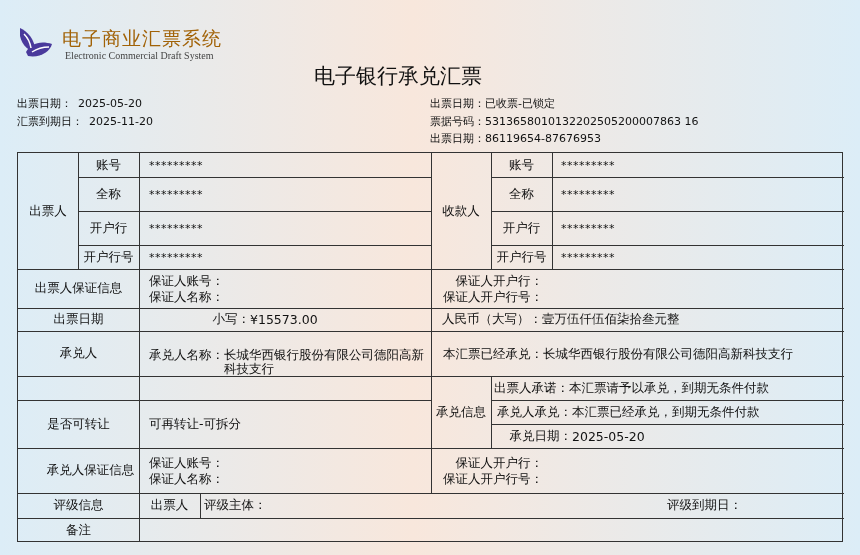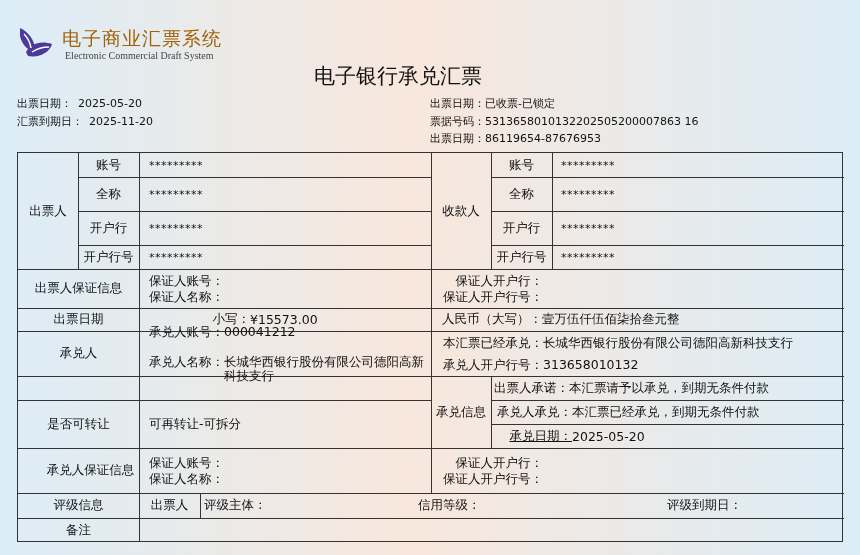--- a/index.html
+++ b/index.html
@@ -121,72 +121,63 @@
     <span class="r" style="width:101px;">小写：</span>
       <span>¥15573.00</span>
   </div>
   <div class="c" style="left:424px; top:155px; width:400px; height:23px;">
     <span>人民币（大写）：</span>
       <span>壹万伍仟伍佰柒拾叁元整</span>
   </div>
 
   <div class="c ctr" style="left:0; top:178px; width:121px; height:45px;">承兑人</div>
   <div class="c stack" style="left:131px; top:178px; width:282px; height:45px; line-height:14px;">
-    <div style="display:flex;">
-        <span>承兑人账号：</span>
-        <span>000041212</span>
-      </div>
     <div style="display:flex;margin-top:16px;">
         <span style="white-space:nowrap;">承兑人名称：</span>
         <span style="width:200px;">长城华西银行股份有限公司德阳高新科技支行</span>
       </div>
   </div>
   <div class="c stack" style="left:424px; top:178px; width:400px; height:45px; line-height:22px;">
     <div><span class="r" style="width:101px;">本汇票已经承兑：</span><span>长城华西银行股份有限公司德阳高新科技支行</span></div>
-    <div><span class="r" style="width:101px;">承兑人开户行号：</span><span>313658010132</span></div>
   </div>
 
   <div class="c" style="left:131px; top:223px; width:280px; height:24px;"></div>
   <div class="c ctr" style="left:0; top:247px; width:121px; height:48px;">是否可转让</div>
   <div class="c" style="left:131px; top:247px; width:280px; height:48px;">可再转让-可拆分</div>
 
   <div class="c ctr" style="left:413px; top:223px; width:60px; height:72px;">承兑信息</div>
   <div class="c" style="left:476px; top:223px; width:345px; height:24px;">
     <span>出票人承诺：</span>
       <span>本汇票请予以承兑，到期无条件付款</span>
   </div>
   <div class="c" style="left:479px; top:247px; width:345px; height:24px;">
     <span>承兑人承兑：</span>
       <span>本汇票已经承兑，到期无条件付款</span>
   </div>
   <div class="c" style="left:479px; top:271px; width:345px; height:24px;">
-    <span class="r" style="width:75px;text-decoration:underline;">承兑日期：</span>
+    <span class="r" style="width:75px;">承兑日期：</span>
       <span>2025-05-20</span>
   </div>
 
   <div class="c ctr" style="left:12px; top:295px; width:121px; height:45px;">承兑人保证信息</div>
   <div class="c stack" style="left:131px; top:295px; width:280px; height:45px;">
     <div><span>保证人账号：</span><span></span></div>
     <div><span>保证人名称：</span><span></span></div>
   </div>
   <div class="c stack" style="left:424px; top:295px; width:400px; height:45px;">
     <div><span class="r" style="width:101px;">保证人开户行：</span><span></span></div>
     <div><span class="r" style="width:101px;">保证人开户行号：</span><span></span></div>
   </div>
 
   <div class="c ctr" style="left:0; top:340px; width:121px; height:25px;">评级信息</div>
   <div class="c ctr" style="left:121px; top:340px; width:61px; height:25px;">出票人</div>
   <div class="c" style="left:186px; top:340px; width:200px; height:25px;">
     <span>评级主体：</span>
       <span></span>
   </div>
-  <div class="c" style="left:400px; top:340px; width:200px; height:25px;">
-    <span>信用等级：</span>
-      <span></span>
-  </div>
   <div class="c" style="left:649px; top:340px; width:175px; height:25px;">
     <span>评级到期日：</span>
       <span></span>
   </div>
 
   <div class="c ctr" style="left:0; top:365px; width:121px; height:24px;">备注</div>
   <div class="c" style="left:131px; top:365px; width:690px; height:24px;"></div>
 </div>
 
 </body></html>

